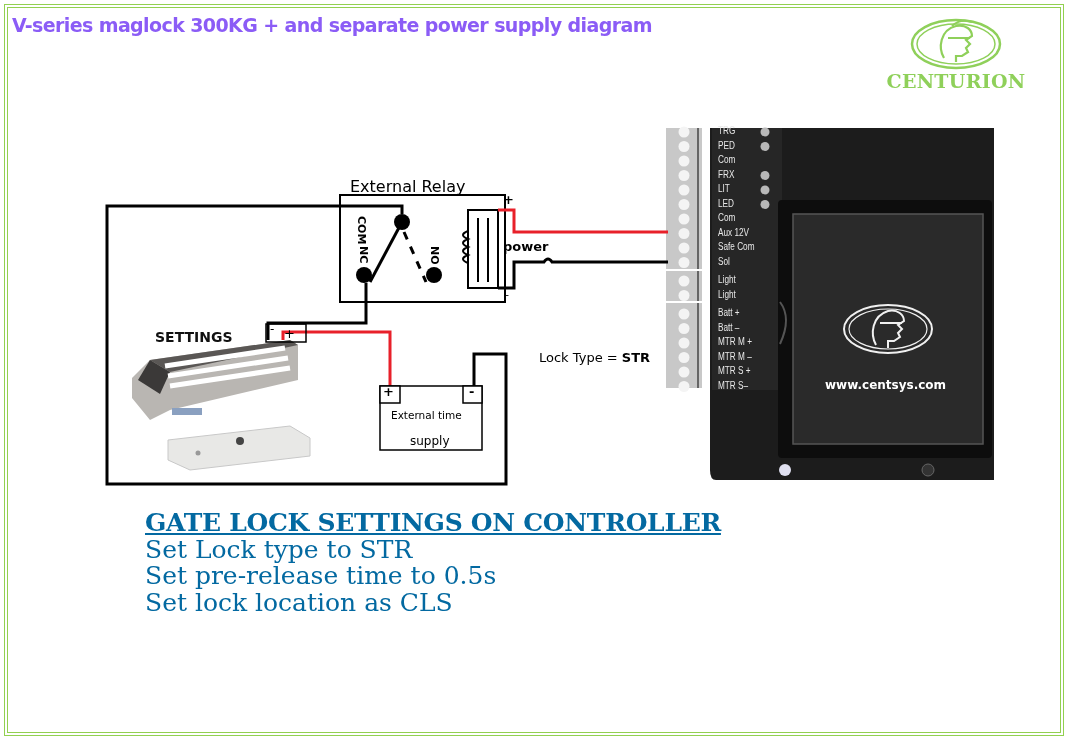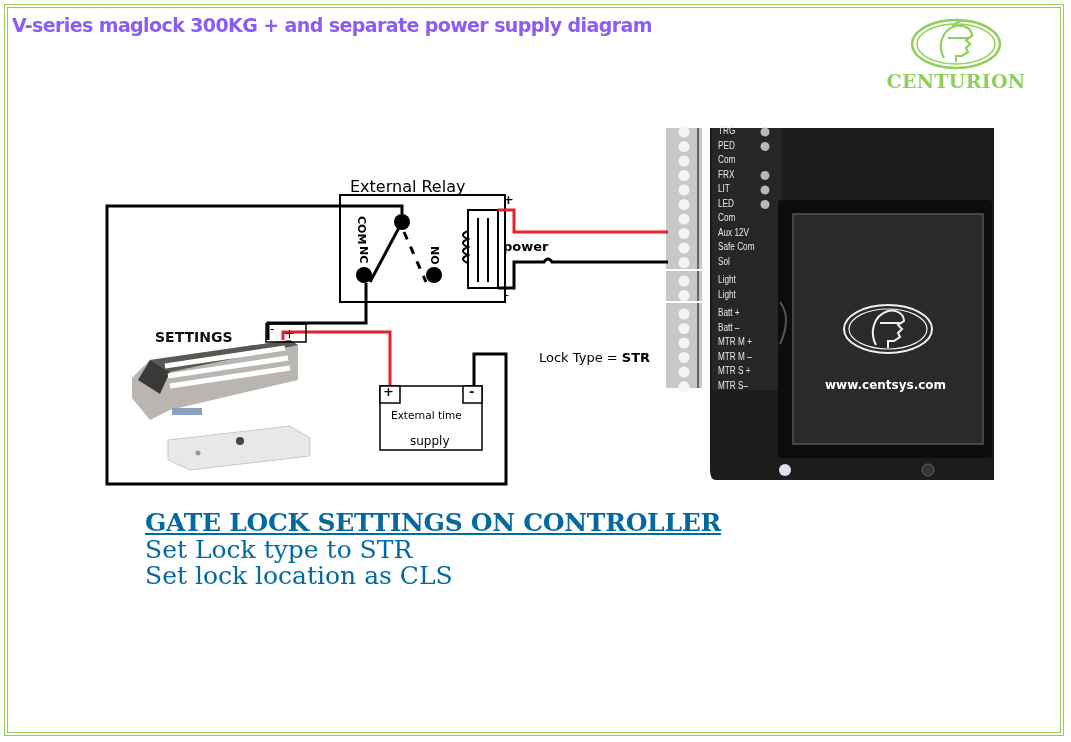--- a/index.html
+++ b/index.html
@@ -174,14 +174,15 @@
     <div class="ctrl-label" style="left: 718px; top: 336px;">MTR M +</div>
     <div class="ctrl-label" style="left: 718px; top: 350.5px;">MTR M –</div>
     <div class="ctrl-label" style="left: 718px; top: 365px;">MTR S +</div>
     <div class="ctrl-label" style="left: 718px; top: 379.5px;">MTR S–</div>
   </div>
 <div class="lbl" style="left:825px;top:378px;font-size:12px;font-weight:bold;color:#fff;">www.centsys.com</div>
 
 <div class="settings">
   <div class="hdr">GATE LOCK SETTINGS ON CONTROLLER</div>
   <div>Set Lock type to STR</div>
+  <div>Set pre-release time to 0.5s</div>
   <div>Set lock location as CLS</div>
 </div>
 
 </body></html>

